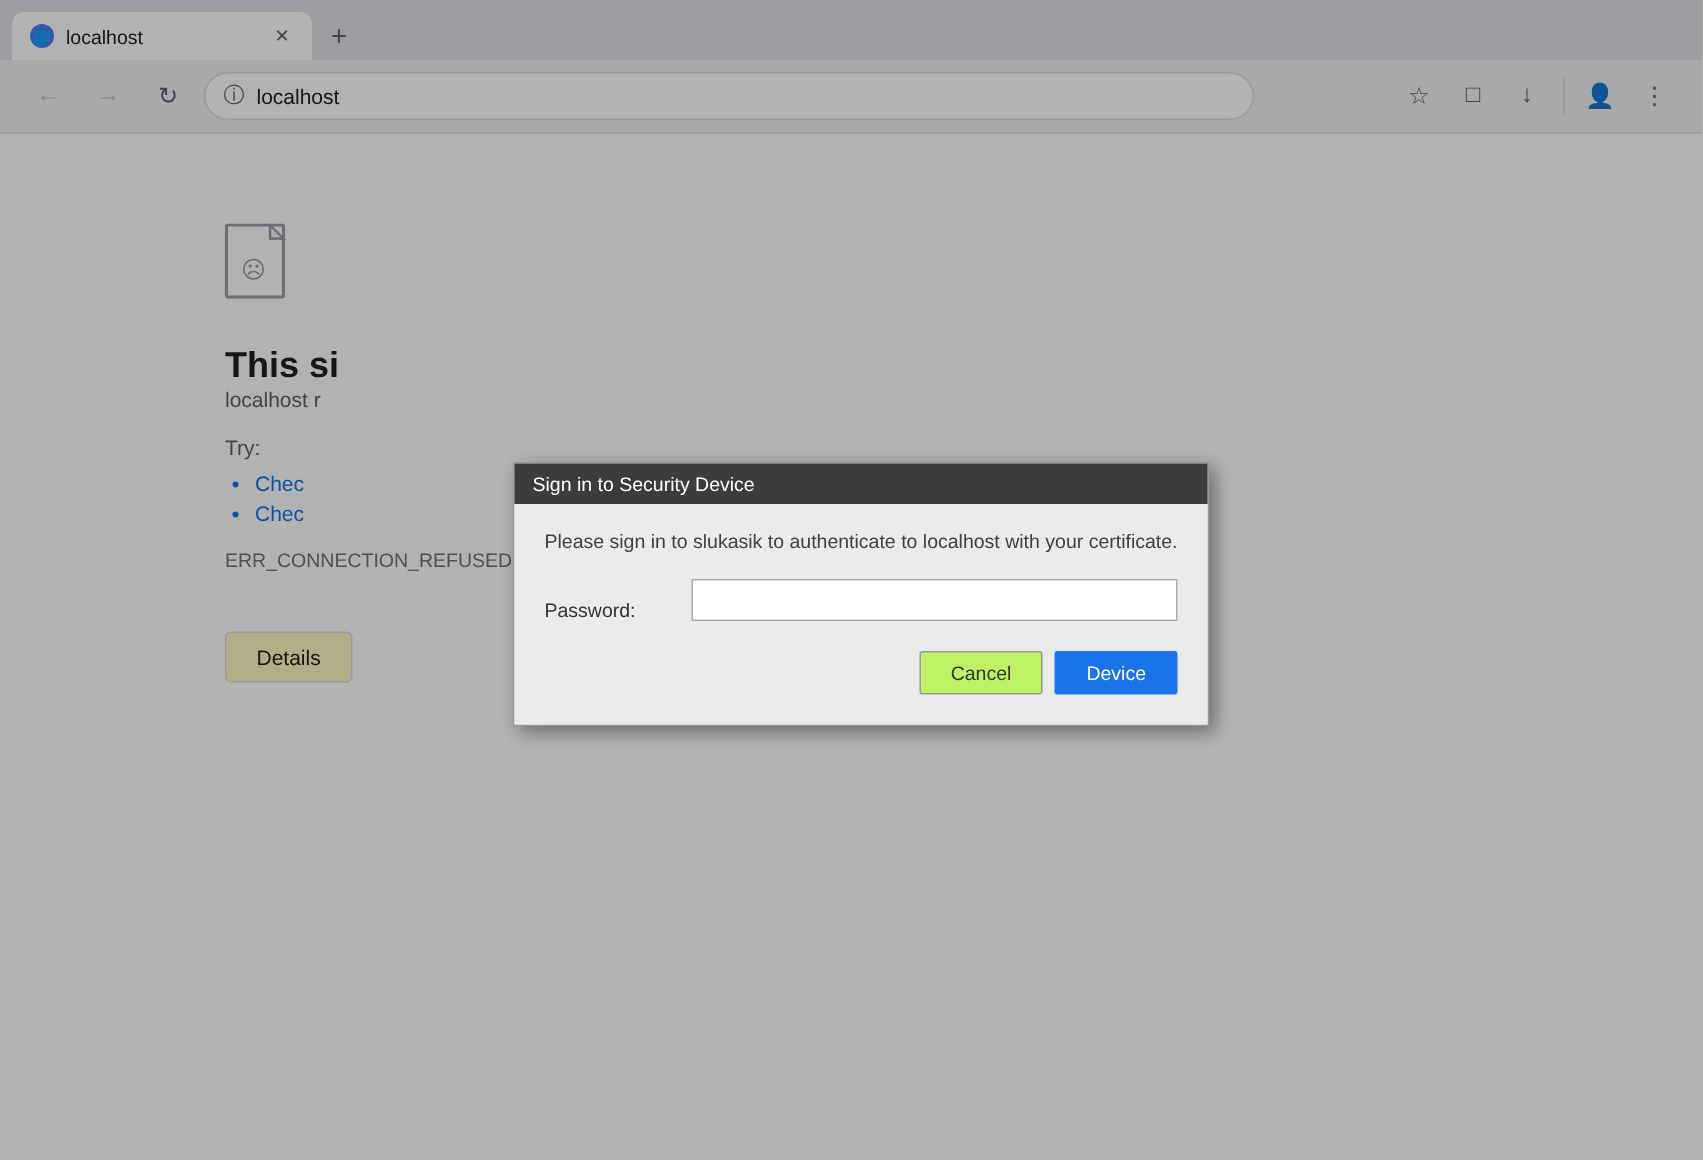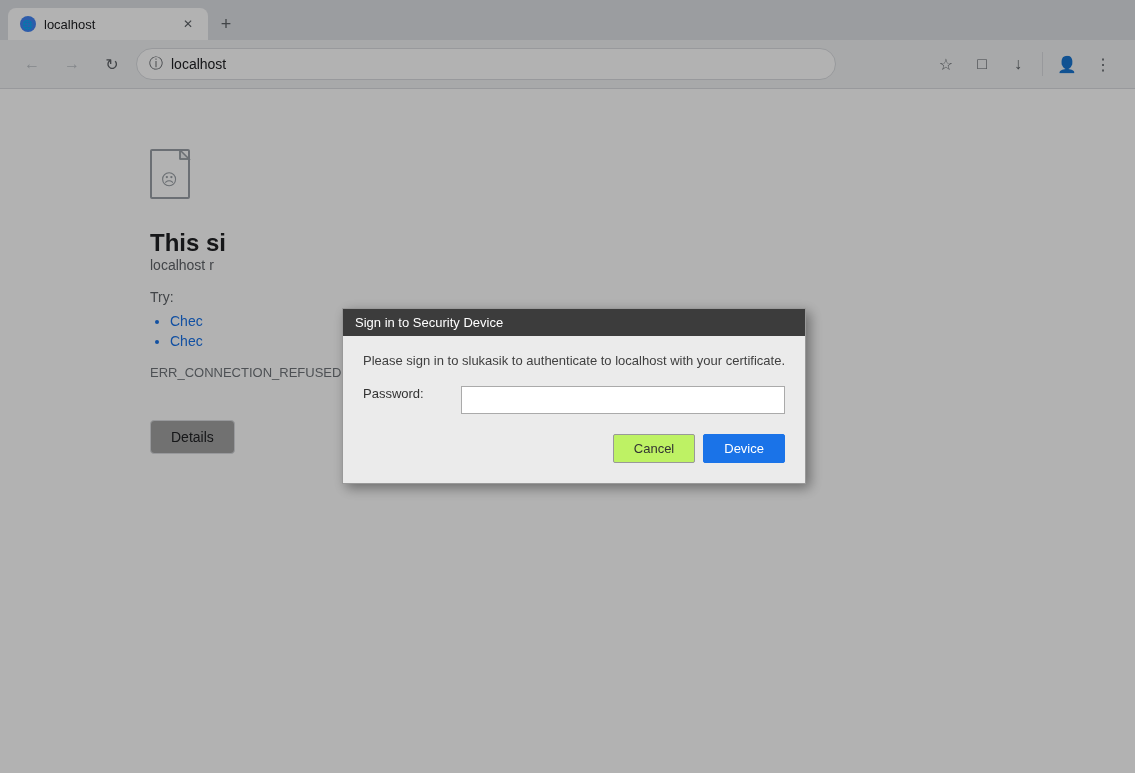--- a/index.html
+++ b/index.html
@@ -204,21 +204,21 @@
       justify-content: space-between;
       align-items: center;
       margin-top: 40px;
       max-width: 630px;
     }
 
     .btn-details {
       padding: 8px 20px;
       border: 1px solid #dadce0;
       border-radius: 4px;
-      background: #a3a3a3;
+      background: #fef9c3;
       color: #202124;
       font-size: 14px;
       cursor: pointer;
     }
 
     .btn-reload {
       padding: 8px 20px;
       border: none;
       border-radius: 4px;
       background: #1a73e8;
@@ -267,21 +267,21 @@
 
     .dialog-message {
       font-size: 13px;
       color: #404040;
       margin-bottom: 16px;
       line-height: 1.4;
     }
 
     .dialog-field {
       display: flex;
-      align-items: flex-start;
+      align-items: flex-end;
       margin-bottom: 20px;
       gap: 28px;
     }
 
     .dialog-label {
       font-size: 13px;
       color: #333;
       min-width: 70px;
     }
 

